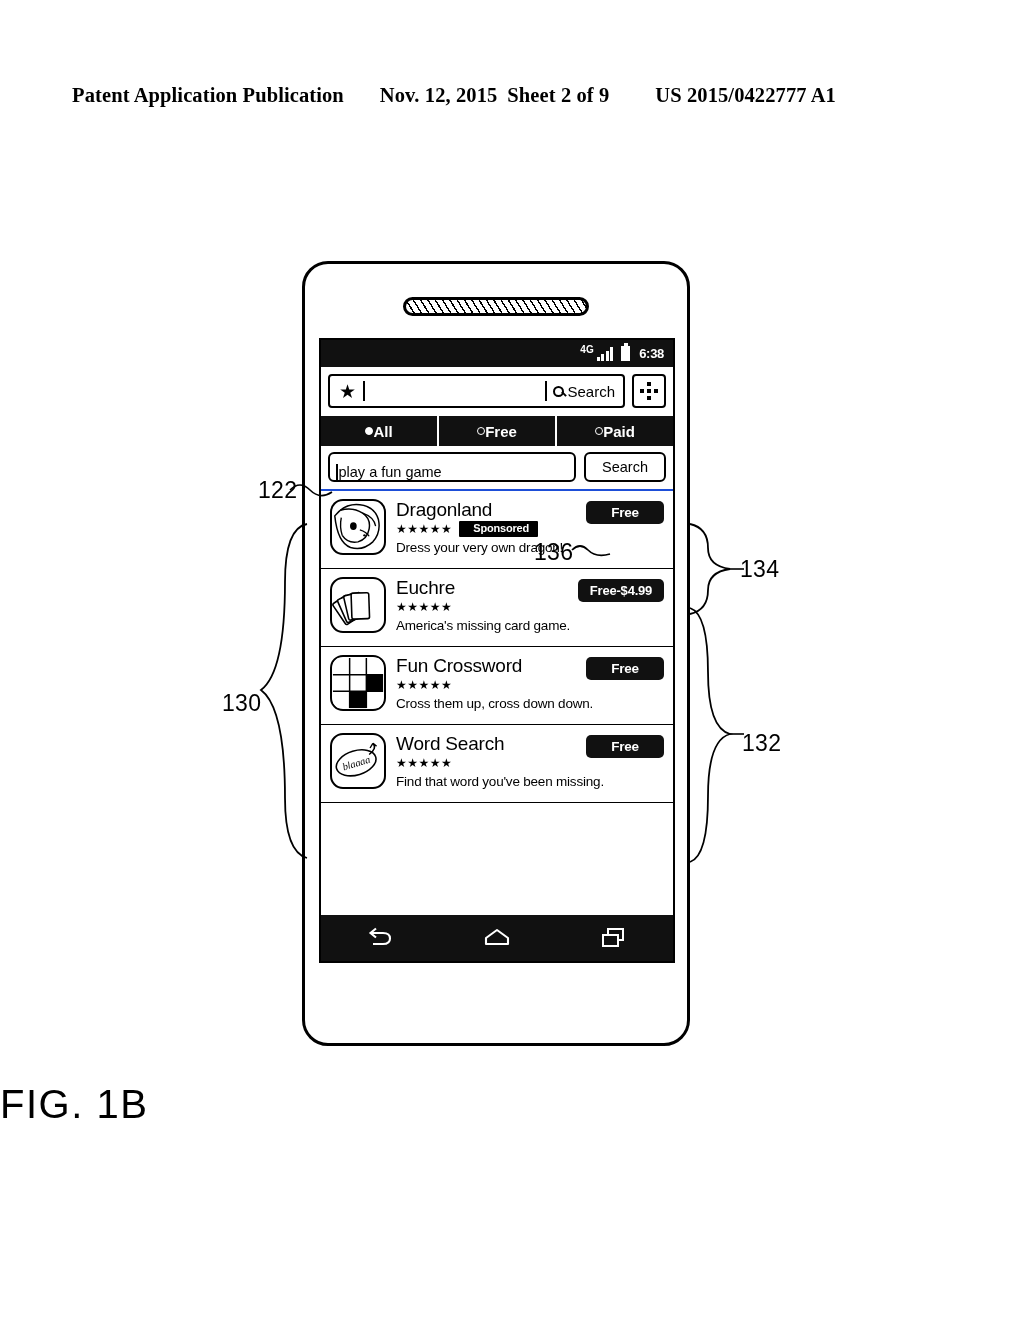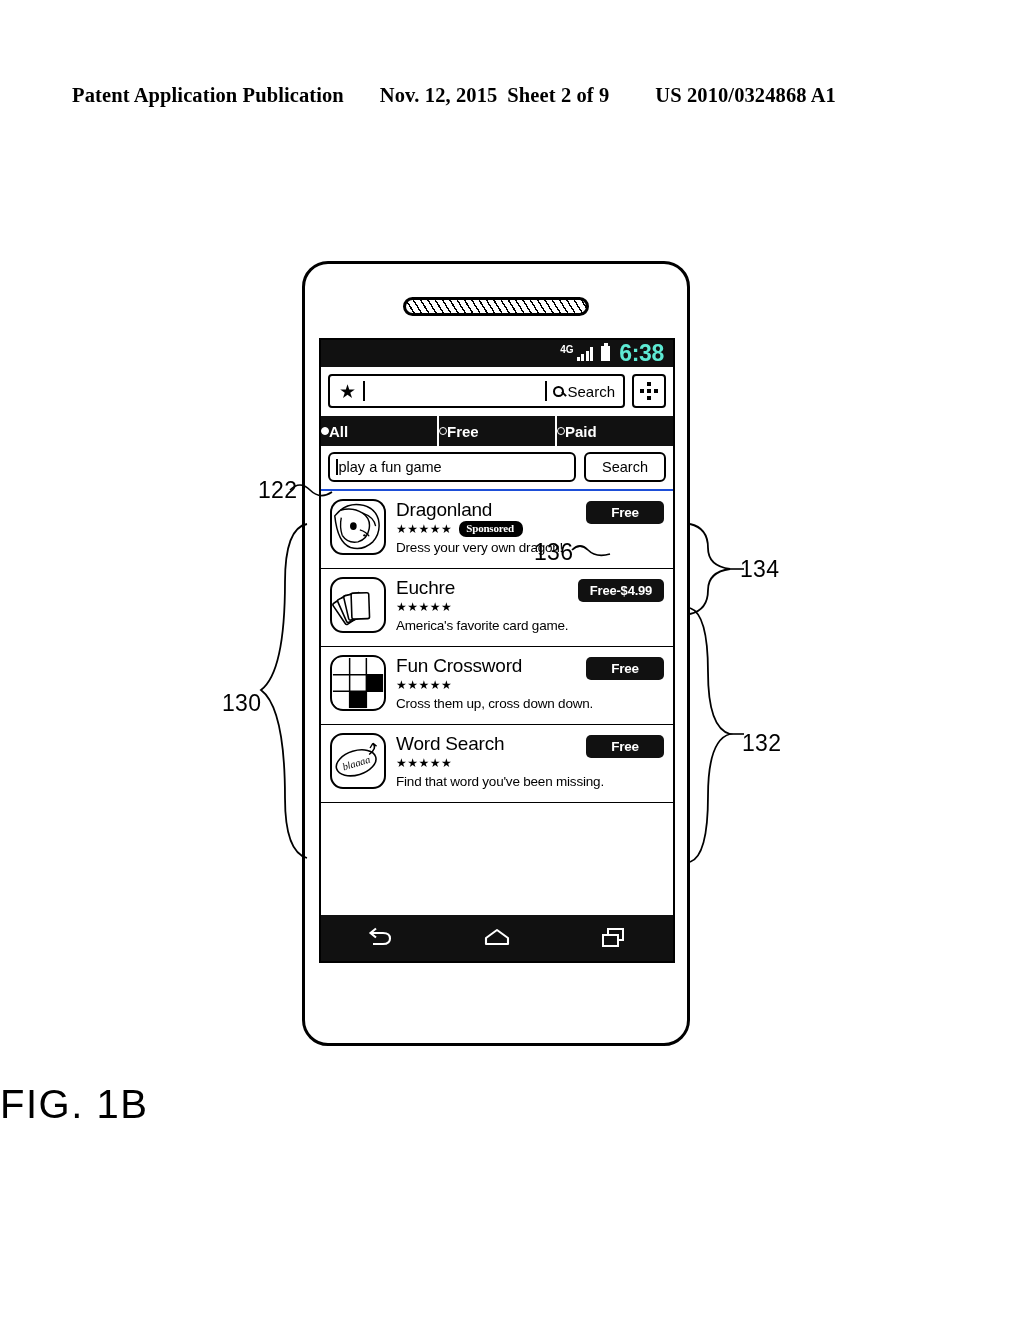--- a/index.html
+++ b/index.html
@@ -131,22 +131,22 @@
     margin-left: 3px;
   }
   .sb-battery::before {
     content: "";
     position: absolute;
     top: -3px; left: 2.5px;
     width: 4px; height: 3px;
     background: #fff;
   }
   .sb-time {
-    color: #5eead4;
-    font-size: 23px;
+    color: #ffffff;
+    font-size: 13px;
     font-weight: bold;
     letter-spacing: -0.3px;
     margin-left: 4px;
   }
 
   
   .topsearch {
     background: #fff;
     padding: 7px 7px 8px 7px;
     display: flex;
@@ -233,21 +233,21 @@
   .tabs {
     background: #111;
     display: flex;
     height: 30px;
     flex: none;
   }
   .tab {
     flex: 1;
     display: flex;
     align-items: center;
-    justify-content: flex-start;
+    justify-content: center;
     gap: 0;
     color: #fff;
     font-size: 15px;
     font-weight: bold;
     border-right: 2px solid #fff;
     box-sizing: border-box;
   }
   .tab:last-child { border-right: none; }
   .radio {
     width: 8px; height: 8px;
@@ -265,21 +265,21 @@
     padding: 6px 7px 7px 7px;
     flex: none;
   }
   .query-field {
     flex: 1;
     height: 30px;
     border: 2px solid #000;
     border-radius: 6px;
     box-sizing: border-box;
     display: flex;
-    align-items: center;
+    align-items: flex-end;
     padding-left: 6px;
     font-size: 14.5px;
     position: relative;
   }
   .caret {
     width: 1.5px;
     height: 16px;
     background: #000;
     margin-right: 1px;
   }
@@ -340,25 +340,24 @@
   .stars {
     font-size: 12px;
     letter-spacing: 0.5px;
     line-height: 1;
   }
   .sponsored {
     background: #000;
     color: #fff;
     font-size: 11px;
     font-weight: bold;
-    border-radius: 7px;
-    padding: 2px 9px 3px 7px;
+    border-radius: 1px;
+    padding: 2px 9px 3px 14px;
     line-height: 1;
     letter-spacing: -0.2px;
-    font-family: Liberation Serif, serif;
   }
   .r-desc {
     font-size: 13.5px;
     margin-top: 3px;
     letter-spacing: -0.2px;
     white-space: nowrap;
   }
   .price-btn {
     position: absolute;
     right: 9px;
@@ -409,21 +408,21 @@
   }
   .leader svg { display: block; overflow: visible; }
 </style>
 </head>
 <body>
 
 <div class="page-header">
   <span class="ph-pub">Patent Application Publication</span>
   <span class="ph-date">Nov. 12, 2015</span>
   <span class="ph-sheet">Sheet 2 of 9</span>
-  <span class="ph-num">US 2010/0324868 A1</span>
+  <span class="ph-num">US 2015/0422777 A1</span>
 </div>
 
 <div class="phone">
 
   <div class="speaker"></div>
 
   <div class="screen">
 
     <div class="statusbar">
       <span class="sb-4g">4G</span>
@@ -515,21 +514,21 @@
               <rect x="15" y="16" width="18" height="27" rx="2" transform="rotate(-13 24 29)"></rect>
               <rect x="21" y="15" width="19" height="28" rx="2" transform="rotate(-2 30 29)"></rect>
             </g>
           </svg>
         </div>
         <div class="r-body">
           <div class="r-title">Euchre</div>
           <div class="r-meta">
             <span class="stars">★★★★★</span>
           </div>
-          <div class="r-desc">America's favorite card game.</div>
+          <div class="r-desc">America's missing card game.</div>
         </div>
         <div class="price-btn wide">Free-$4.99</div>
       </div>
 
       <div class="result">
         <div class="app-icon">
           <svg class="art" viewBox="0 0 56 56" aria-hidden="true">
             <rect x="1" y="1" width="54" height="54" fill="#fff"></rect>
             <rect x="37" y="19" width="18" height="18" fill="#000"></rect>
             <rect x="19" y="37" width="18" height="18" fill="#000"></rect>

